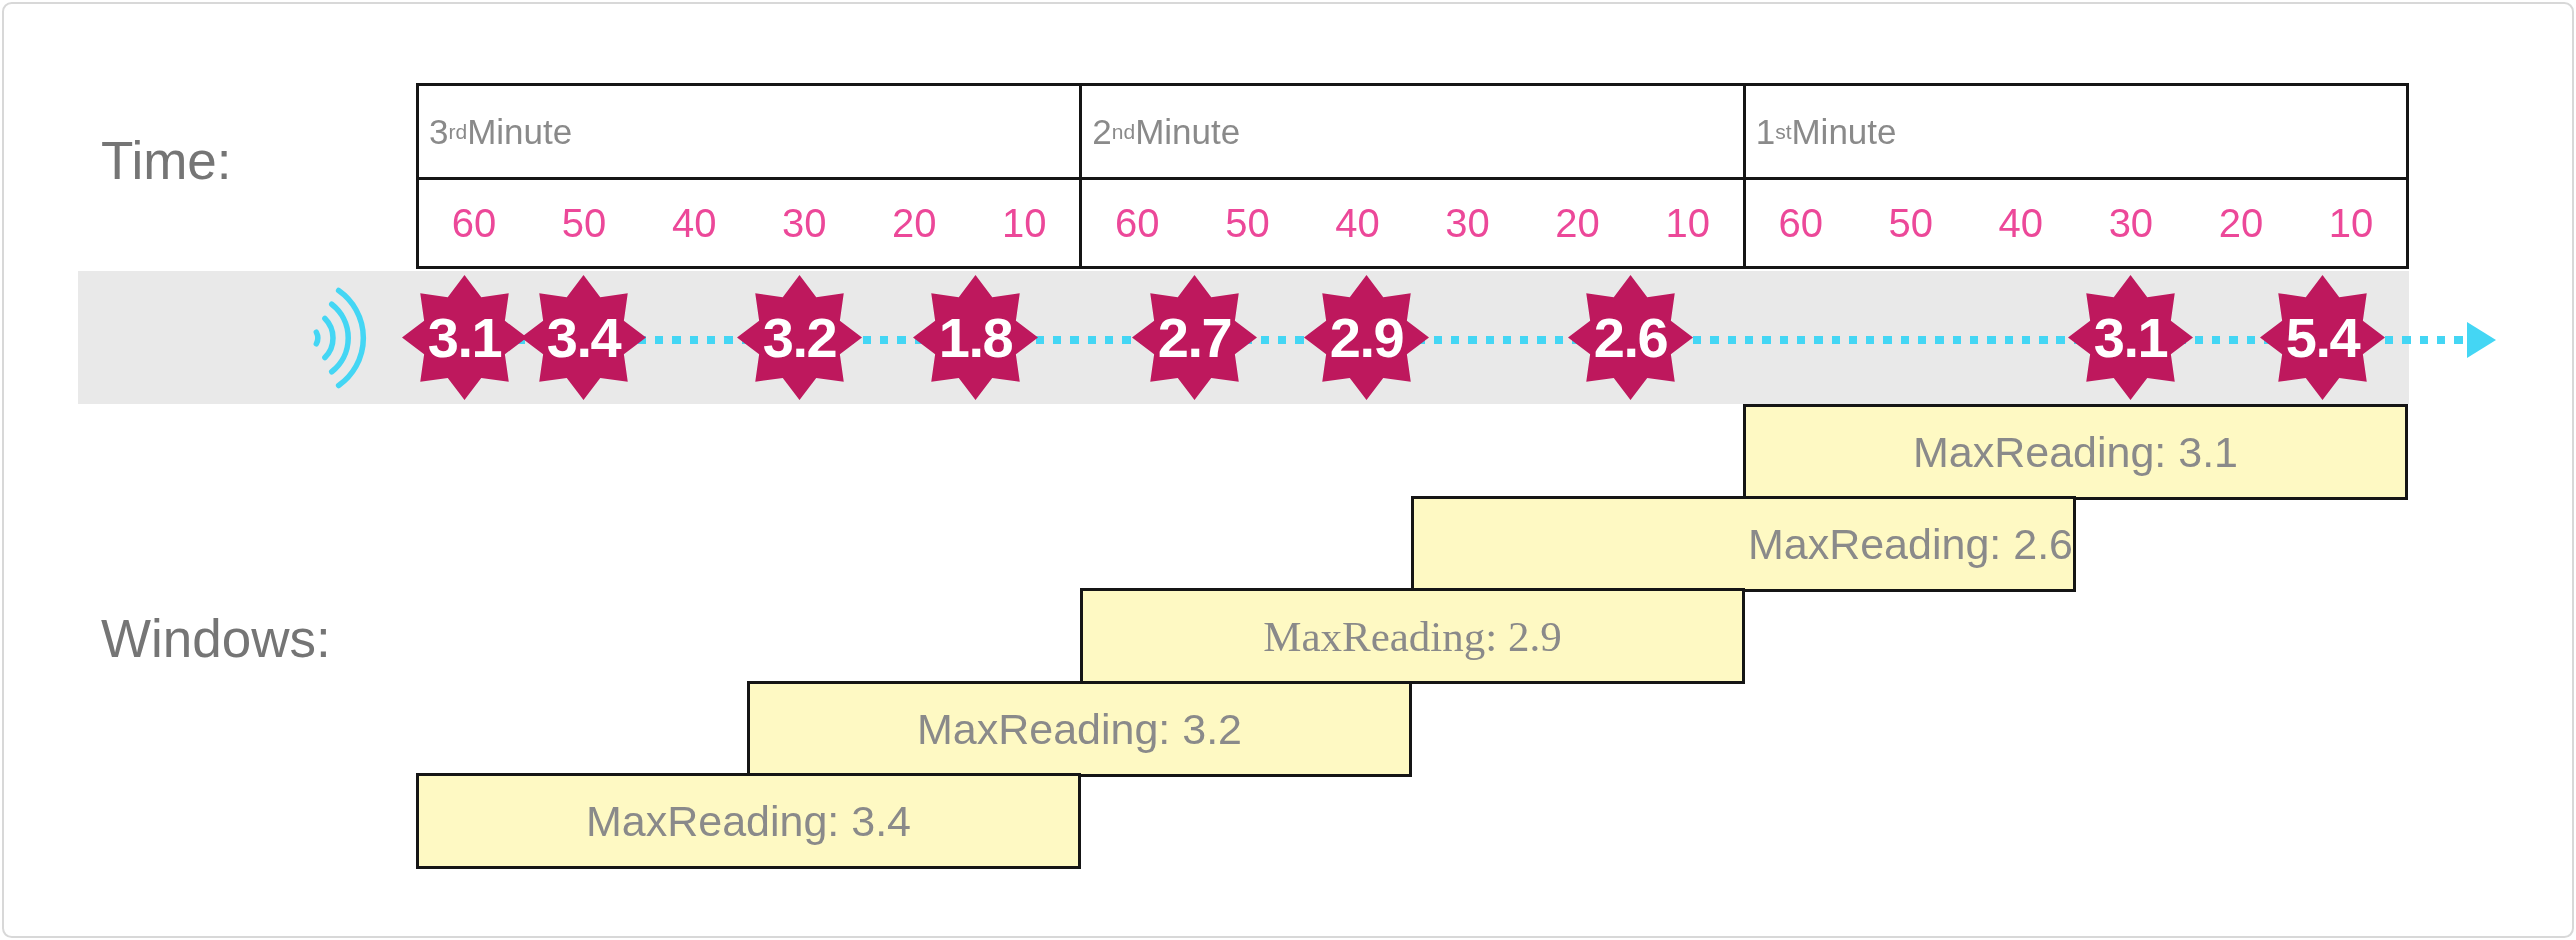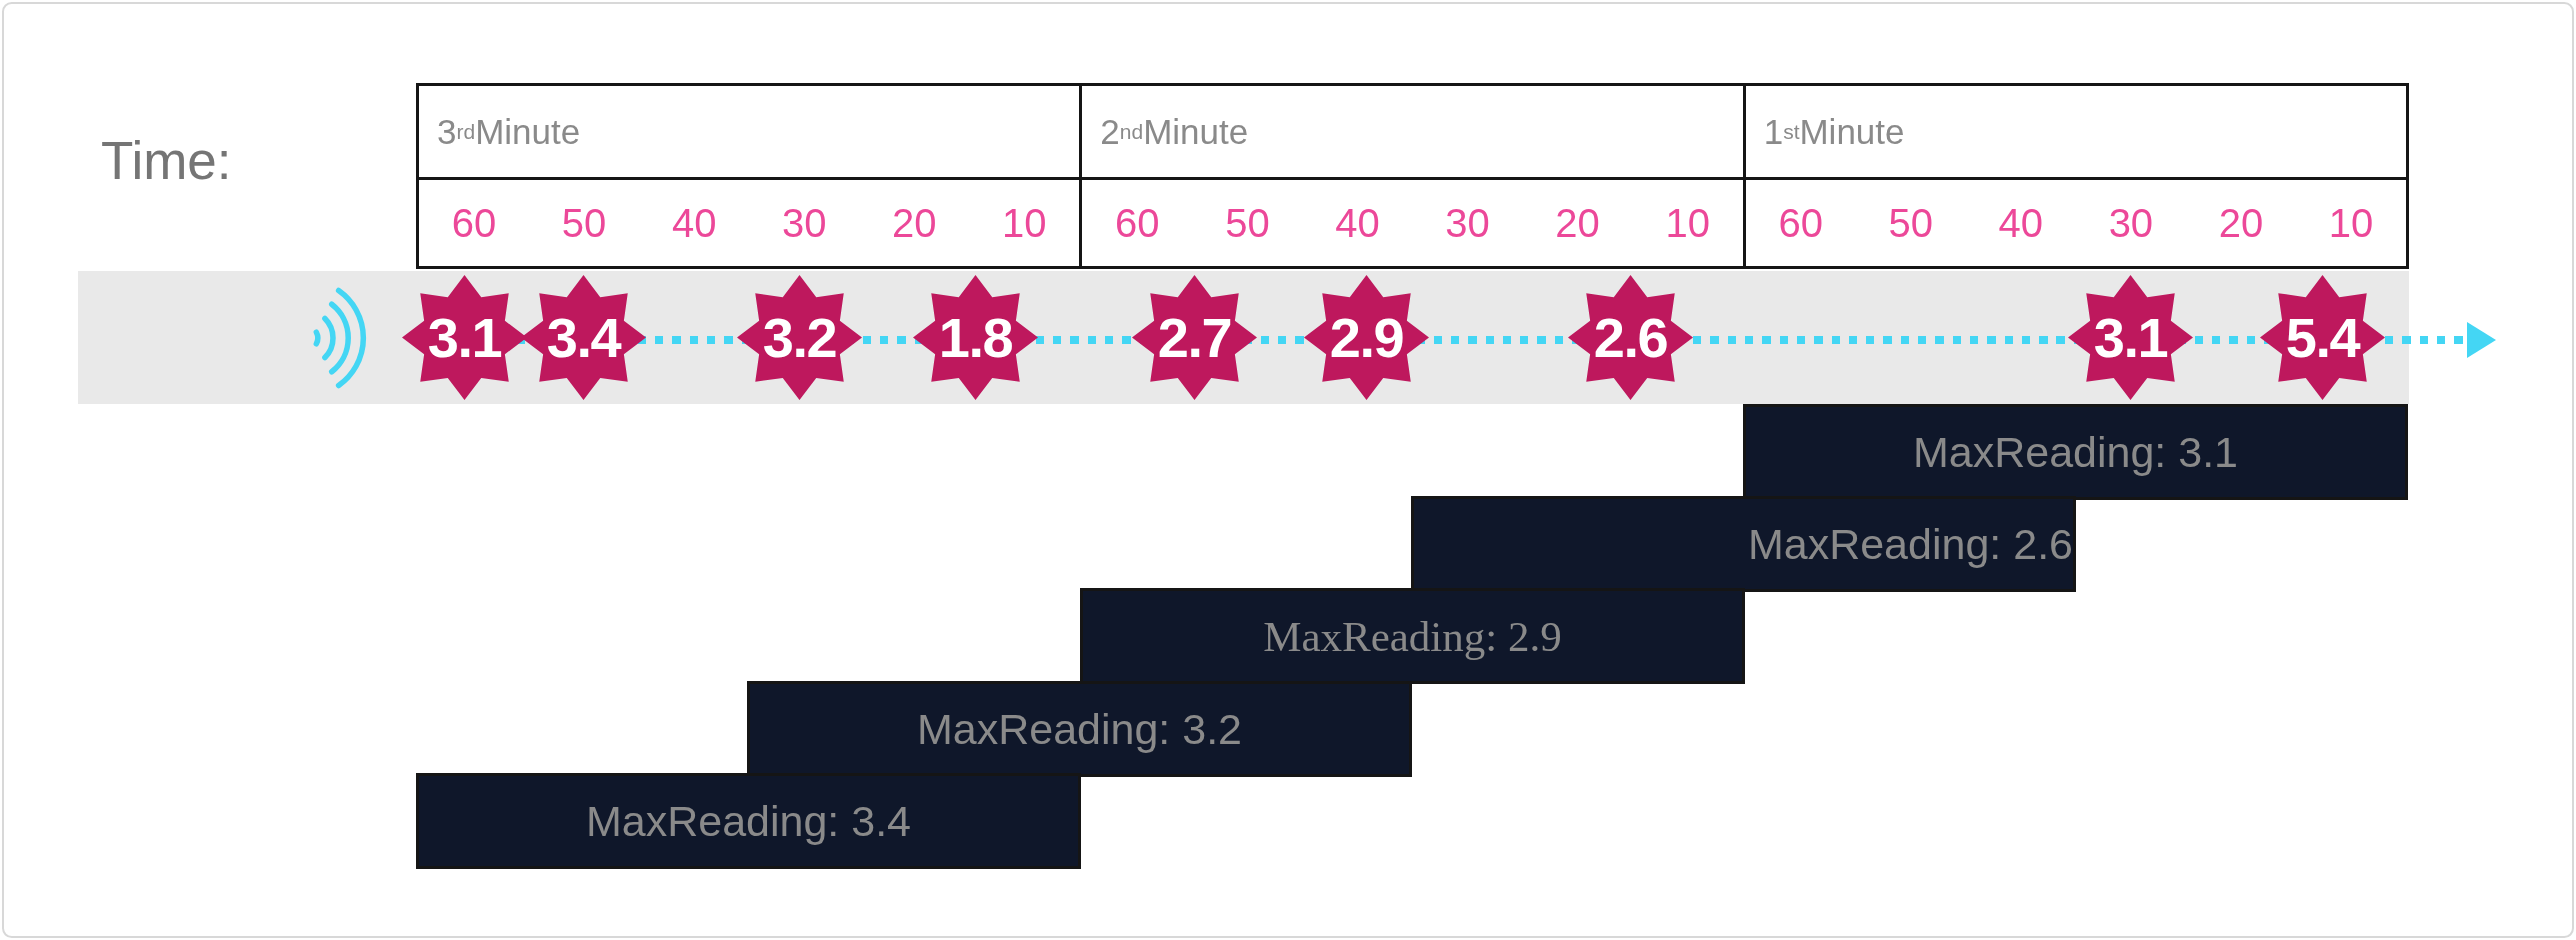--- a/index.html
+++ b/index.html
@@ -21,21 +21,21 @@
   
   .timeline-table{
     position:absolute;left:416px;top:83px;width:1993px;height:186px;
     box-sizing:border-box;border:3.5px solid #151515;background:#fff;
     display:flex;
   }
   .minute-section{flex:1 1 0;display:flex;flex-direction:column;min-width:0;}
   .minute-section + .minute-section{border-left:3.5px solid #151515;}
   .sec-header{
     flex:0 0 91px;border-bottom:3.5px solid #151515;
-    display:flex;align-items:center;padding-left:18px;
+    display:flex;align-items:center;padding-left:10px;
     font-size:35px;color:#8a8a8a;line-height:1;white-space:nowrap;
   }
   .sec-header sup{font-size:21px;vertical-align:super;line-height:1;}
   .sec-ticks{flex:1 1 auto;display:flex;}
   .tick{
     flex:1 1 0;display:flex;align-items:center;justify-content:center;
     font-size:40px;color:#ec4899;line-height:1;
   }
   
   .events-band{
@@ -56,33 +56,34 @@
     background:#be185d;
     clip-path:polygon(50% 0%,63.4% 17.7%,85.4% 14.6%,82.3% 36.6%,100% 50%,82.3% 63.4%,85.4% 85.4%,63.4% 82.3%,50% 100%,36.6% 82.3%,14.6% 85.4%,17.7% 63.4%,0% 50%,17.7% 36.6%,14.6% 14.6%,36.6% 17.7%);
     display:flex;align-items:center;justify-content:center;
   }
   .event-value{
     font-size:56px;font-weight:bold;color:#ffffff;line-height:1;letter-spacing:-1.4px;
   }
   
   .hopping-window-box{
     position:absolute;width:665px;height:96px;box-sizing:border-box;
-    background:#0f172a;border:3.5px solid #151515;
+    background:#fef9c3;border:3.5px solid #151515;
     display:flex;align-items:center;justify-content:center;
     font-size:43px;color:#8a8a8a;line-height:1;white-space:nowrap;
   }
 </style>
 </head>
 <body>
 
 <div id="canvas">
   <div class="frame"></div>
 
   <div class="row-label label-time">Time:</div>
   <div class="row-label label-events">Events:</div>
+  <div class="row-label label-windows">Windows:</div>
 
   <div class="timeline-table" id="timeline-table">
       <div class="minute-section">
         <div class="sec-header">3<sup>rd</sup> Minute</div>
         <div class="sec-ticks">
           <div class="tick">60</div>
           <div class="tick">50</div>
           <div class="tick">40</div>
           <div class="tick">30</div>
           <div class="tick">20</div>

